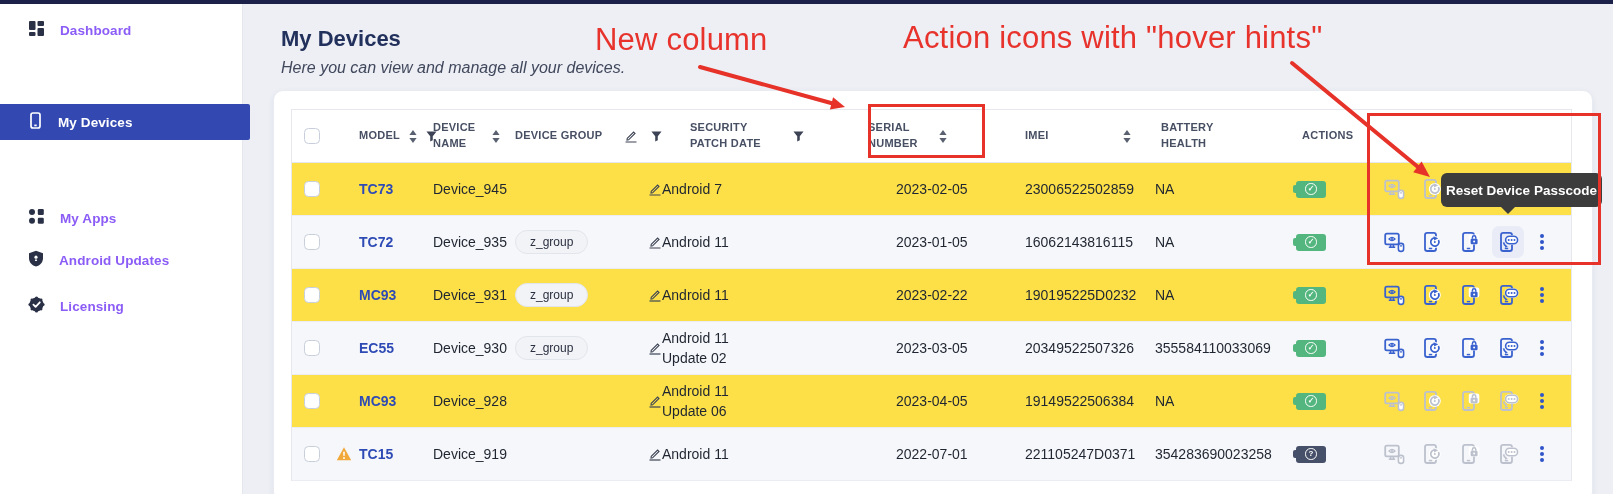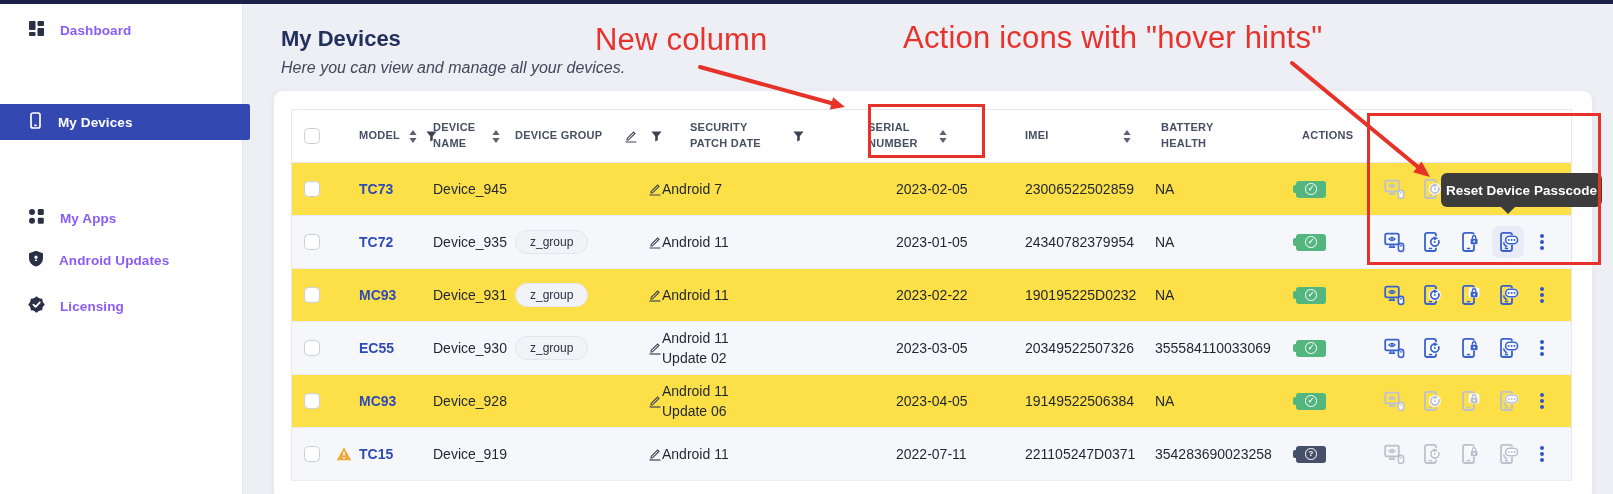--- a/index.html
+++ b/index.html
@@ -320,21 +320,21 @@
               <use href="#sym-pencil"></use>
             </svg>
     </div>
     <div class="td c-os">
             <span>Android 11</span>
           </div>
     <div class="td c-patch">
             <span>2023-01-05</span>
           </div>
     <div class="td c-serial">
-            <span>24340782379954</span>
+            <span>16062143816115</span>
           </div>
     <div class="td c-imei">
             <span>NA</span>
           </div>
     <div class="td c-batt">
       <span class="batt good">
               <span class="batt-circle">✓</span>
             </span>
     </div>
     <div class="td c-actions">
@@ -551,21 +551,21 @@
     <div class="td c-group">
       <span class="chip hidden"></span>
       <svg class="pencil" width="14" height="14" color="#3c4354">
               <use href="#sym-pencil"></use>
             </svg>
     </div>
     <div class="td c-os">
             <span>Android 11</span>
           </div>
     <div class="td c-patch">
-            <span>2022-07-11</span>
+            <span>2022-07-01</span>
           </div>
     <div class="td c-serial">
             <span>221105247D0371</span>
           </div>
     <div class="td c-imei">
             <span>354283690023258</span>
           </div>
     <div class="td c-batt">
       <span class="batt unknown">
               <span class="batt-circle">?</span>

